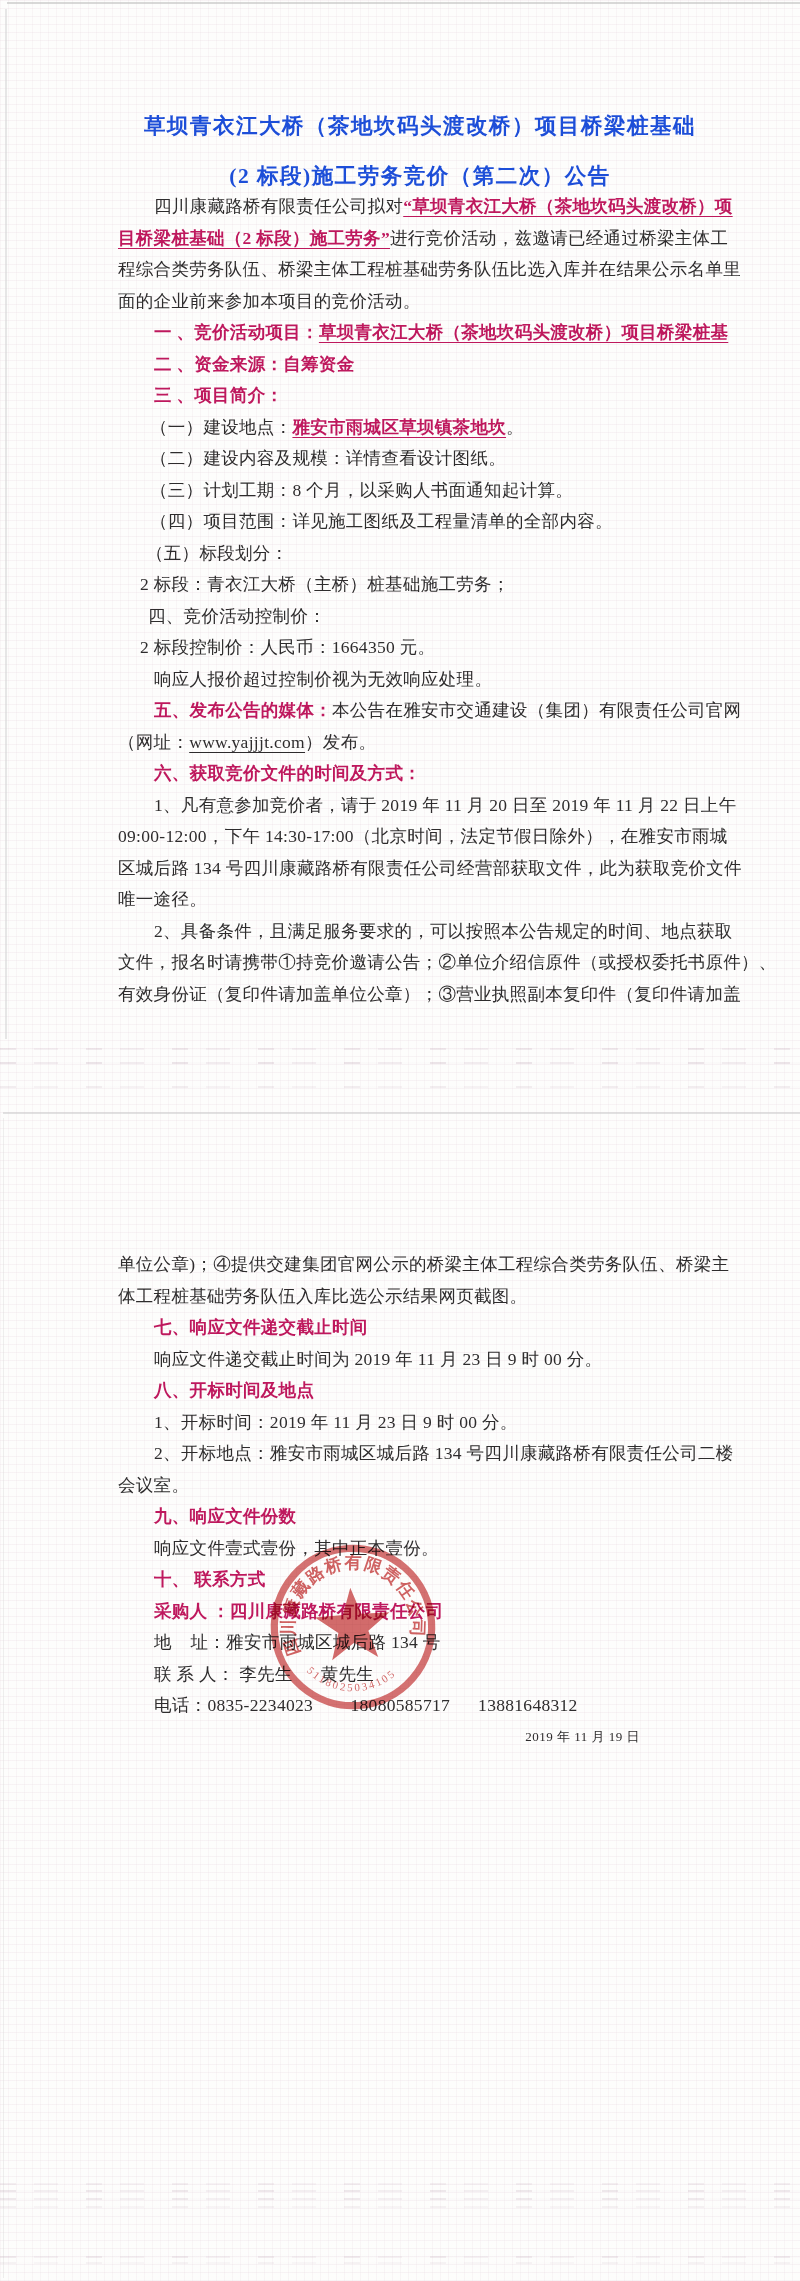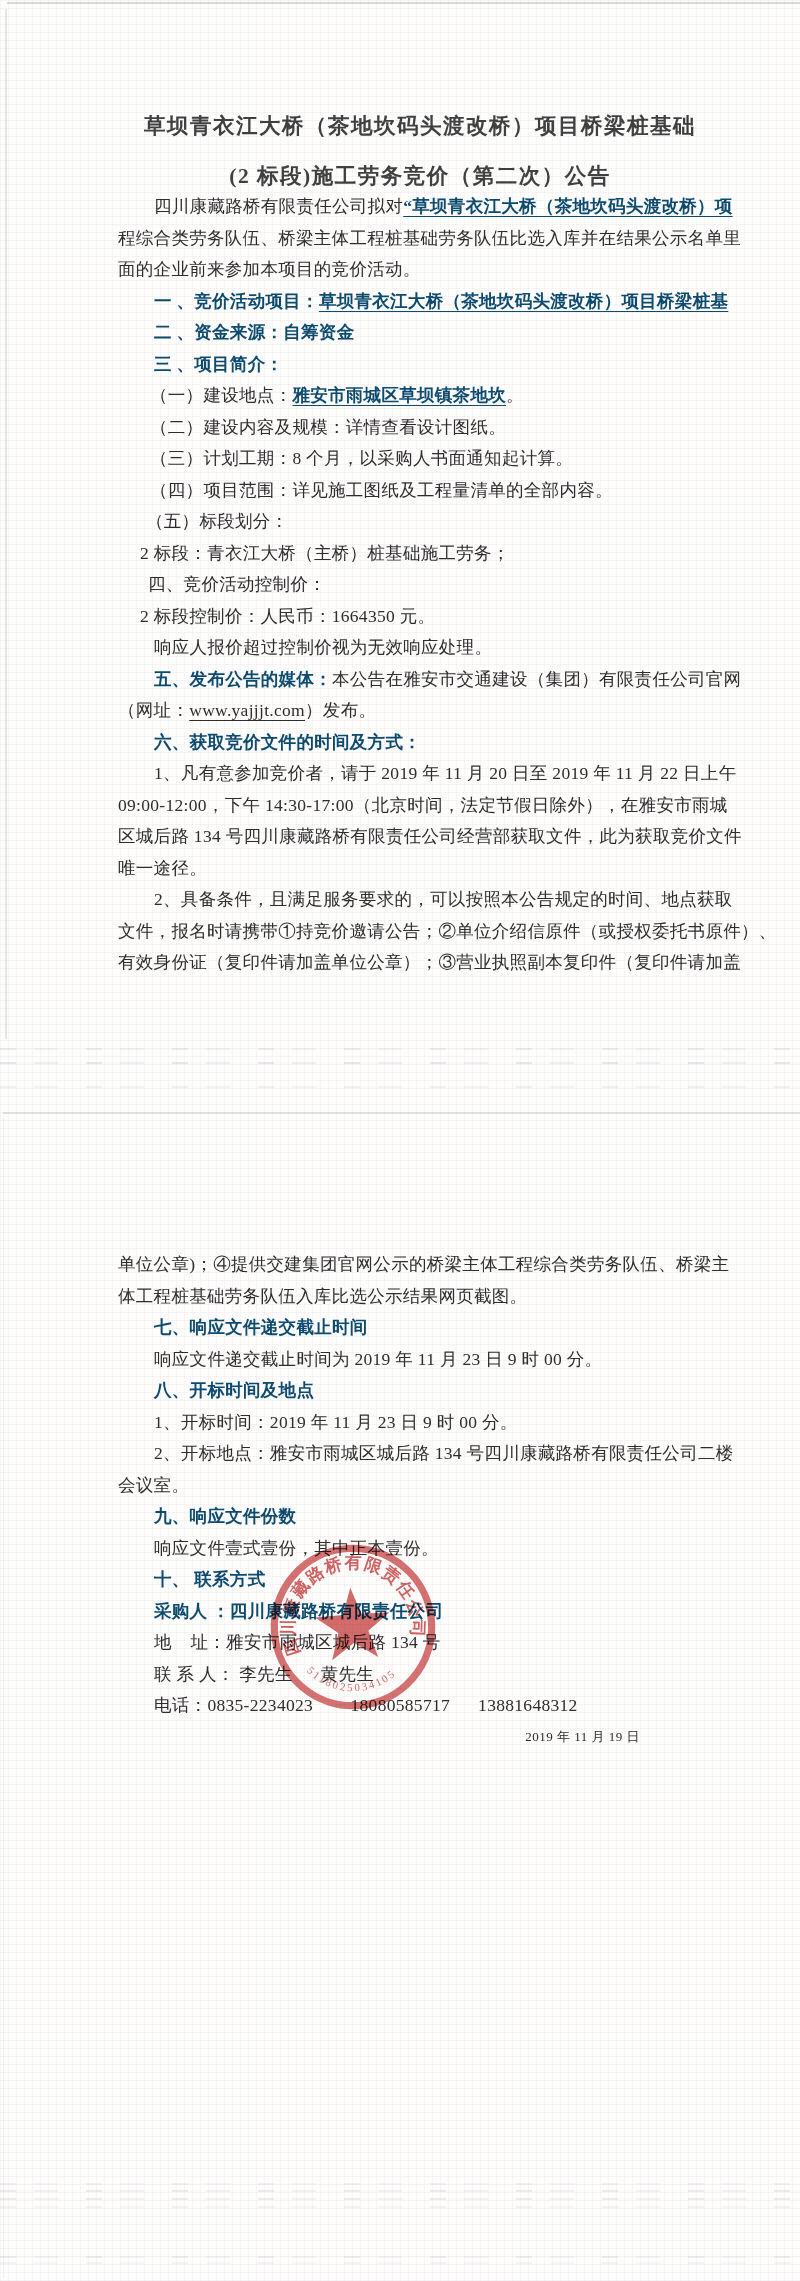--- a/index.html
+++ b/index.html
@@ -19,30 +19,30 @@
   .edge{position:absolute;z-index:1;}
   .streak{
     position:absolute;left:0;right:0;height:2px;z-index:1;
     background:repeating-linear-gradient(90deg,
       rgba(186,158,176,.38) 0 16px, rgba(222,205,214,.10) 16px 34px,
       rgba(198,172,190,.30) 34px 58px, rgba(228,214,224,.08) 58px 86px);
   }
   #doc-title{
     position:absolute;top:101px;left:104px;width:632px;z-index:2;
     text-align:center;font-weight:bold;font-size:21.5px;line-height:50px;
-    letter-spacing:1.5px;color:#404040;
+    letter-spacing:1.5px;color:#1d4ed8;
   }
   .text-block{position:absolute;left:118px;width:632px;z-index:2;}
   #page1-body{top:191px;}
   #page2-body{top:1249px;}
   .doc-line{
     white-space:pre;font-size:17.5px;line-height:31.5px;height:31.5px;
     letter-spacing:.3px;
   }
-  .b{font-weight:bold;color:#0c4a6e;}
+  .b{font-weight:bold;color:#be185d;}
   .u{text-decoration:underline;text-decoration-thickness:1.3px;text-underline-offset:4px;}
   #sign-date{
     position:absolute;top:1721px;left:118px;width:522px;z-index:2;
     text-align:right;font-size:13px;line-height:31.5px;letter-spacing:.5px;
   }
   #stamp{
     position:absolute;left:265px;top:1539px;width:176px;height:176px;z-index:3;
     mix-blend-mode:multiply;opacity:.88;transform:rotate(-4deg);
   }
 </style>
@@ -66,20 +66,21 @@
 <div class="streak" style="top:2256px;opacity:.5;"></div>
 <div class="streak" style="top:2262px;opacity:.3;"></div>
 
 <div id="doc-title">
   <div>草坝青衣江大桥（茶地坎码头渡改桥）项目桥梁桩基础</div>
   <div>(2 标段)施工劳务竞价（第二次）公告</div>
 </div>
 
 <div id="page1-body" class="text-block">
     <div class="doc-line" style="padding-left: 36px;"><span>四川康藏路桥有限责任公司拟对</span><span class="b u">“草坝青衣江大桥（茶地坎码头渡改桥）项</span></div>
+    <div class="doc-line"><span class="b u">目桥梁桩基础（2 标段）施工劳务”</span><span>进行竞价活动，兹邀请已经通过桥梁主体工</span></div>
     <div class="doc-line"><span>程综合类劳务队伍、桥梁主体工程桩基础劳务队伍比选入库并在结果公示名单里</span></div>
     <div class="doc-line"><span>面的企业前来参加本项目的竞价活动。</span></div>
     <div class="doc-line" style="padding-left: 36px;"><span class="b">一 、竞价活动项目：</span><span class="b u">草坝青衣江大桥（茶地坎码头渡改桥）项目桥梁桩基</span></div>
     <div class="doc-line" style="padding-left: 36px;"><span class="b">二 、资金来源：自筹资金</span></div>
     <div class="doc-line" style="padding-left: 36px;"><span class="b">三 、项目简介：</span></div>
     <div class="doc-line" style="padding-left: 32px;"><span>（一）建设地点：</span><span class="b u">雅安市雨城区草坝镇茶地坎</span><span>。</span></div>
     <div class="doc-line" style="padding-left: 32px;"><span>（二）建设内容及规模：详情查看设计图纸。</span></div>
     <div class="doc-line" style="padding-left: 32px;"><span>（三）计划工期：8 个月，以采购人书面通知起计算。</span></div>
     <div class="doc-line" style="padding-left: 32px;"><span>（四）项目范围：详见施工图纸及工程量清单的全部内容。</span></div>
     <div class="doc-line" style="padding-left: 28px;"><span>（五）标段划分：</span></div>

